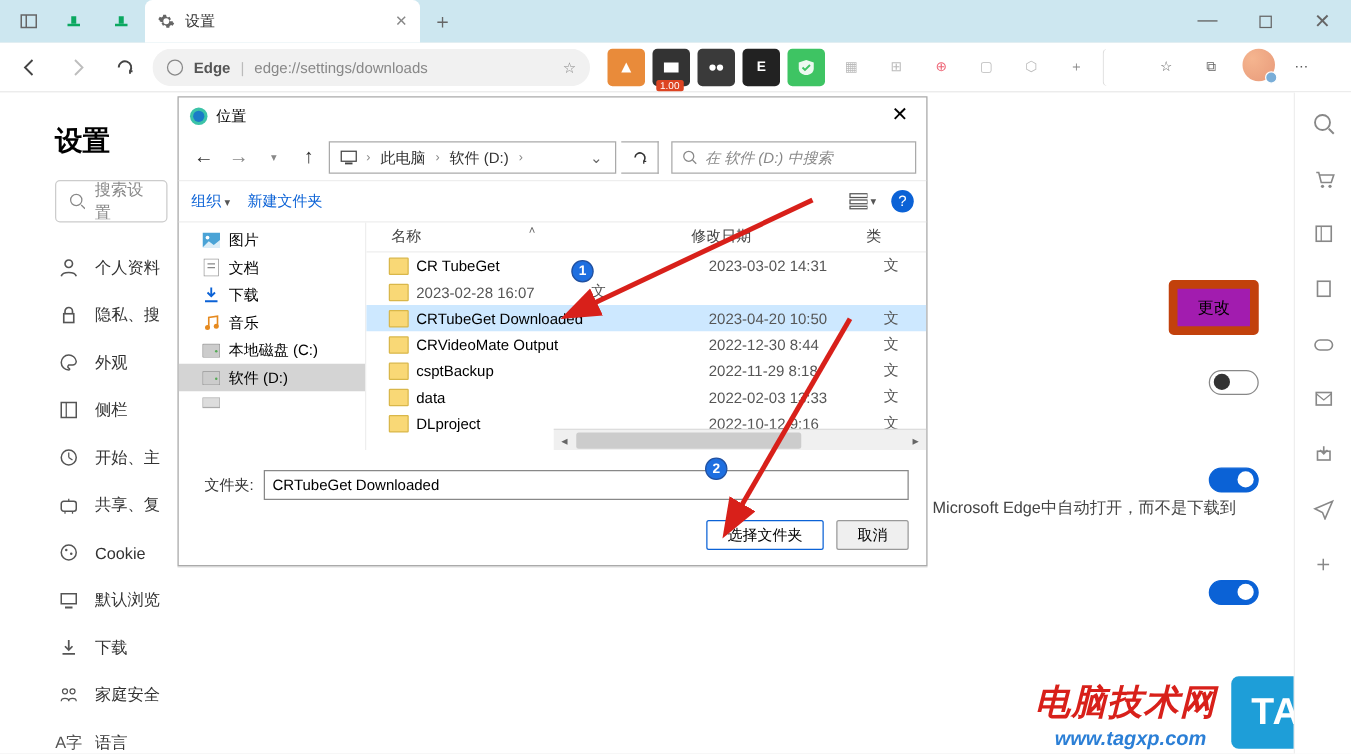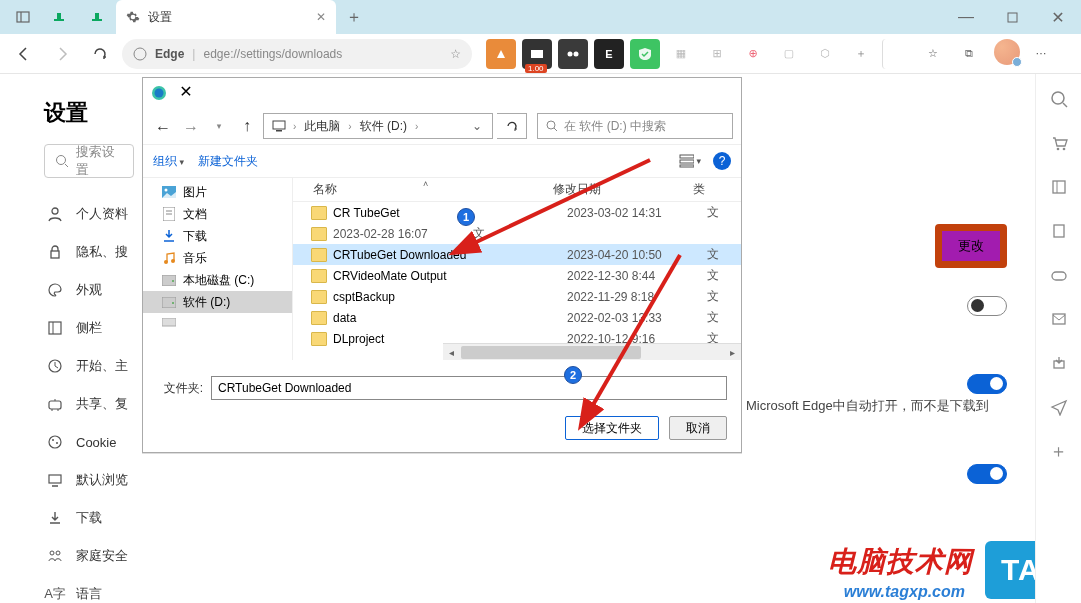--- a/index.html
+++ b/index.html
@@ -69,21 +69,21 @@
 .dlg-title .txt { font-size: 12px; flex: 1; }
 .dlg-title .x { width: 26px; height: 22px; text-align:center; cursor:pointer;}
 .dlg-nav { height: 36px; display: flex; align-items: center; padding: 0 8px; gap: 4px; }
 .dlg-navbtn { width: 24px; height: 24px; display:flex; align-items:center; justify-content:center; color:#888;}
 .dlg-navbtn.active { color:#333; }
 .breadcrumb-box { flex: 1; height: 26px; border: 1px solid #aaa; display: flex; align-items: center; font-size: 12px; padding: 0 4px; gap:0;}
 .bc-seg { padding: 0 5px; color:#333;}
 .bc-arrow { color:#888; font-size:10px; padding:0 3px;}
 .bc-dropdown { margin-left:auto; padding:0 6px; color:#666;}
 .refresh { width: 30px; height: 26px; border:1px solid #aaa; border-left:none; display:flex; align-items:center; justify-content:center; color:#444;}
-.search-folder { width: 196px; height: 26px; border:1px solid #aaa; margin-left: 6px; display:flex; align-items:center; padding:0 8px; gap:6px; color:#888; font-size:12px;}
+.search-folder { width: 196px; height: 26px; border:1px solid #aaa; margin-left: 6px; display:flex; align-items:center; padding:0 8px; gap:6px; color:#888; font-size:12px;font-style:italic;}
 .dlg-toolbar { height: 34px; display:flex; align-items:center; padding: 0 10px; gap: 14px; font-size: 12px; border-top:1px solid #eee; border-bottom:1px solid #eee;}
 .dlg-toolbar .link { color:#0b62d6; }
 .dlg-toolbar .drop::after{ content:' ▾'; font-size:9px; color:#555;}
 .tb-right { margin-left:auto; display:flex; gap:12px; align-items:center;}
 .view-ico { width:22px; height:22px; display:flex; align-items:center; justify-content:center; color:#555;}
 .help-ico { width:18px; height:18px; border-radius:50%; background:#0b62d6; color:#fff; display:flex; align-items:center; justify-content:center; font-size:12px;}
 
 .dlg-body { display: flex; height: 182px; position:relative;}
 .dlg-sidebar { width: 150px; border-right:1px solid #eee; overflow:hidden; padding: 3px 0;}
 .tree-item { height: 22px; display: flex; align-items:center; gap: 6px; font-size: 12px; padding-left: 18px; color:#000000;}
@@ -414,20 +414,21 @@
 </div>
 
 <div class="dialog">
   <div class="dlg-title">
     <span class="ico">
         <svg width="16" height="16">
           <circle cx="8" cy="8" r="7" fill="#3cc3a8"></circle>
           <circle cx="8" cy="8" r="4.5" fill="#1a7bc7"></circle>
         </svg>
       </span>
+    <span class="txt">位置</span>
     <span class="x">✕</span>
   </div>
   <div class="dlg-nav">
     <div class="dlg-navbtn active">←</div>
     <div class="dlg-navbtn">→</div>
     <div class="dlg-navbtn" style="font-size:9px;">▾</div>
     <div class="dlg-navbtn active">↑</div>
     <div class="breadcrumb-box">
       <span style="padding:0 4px;">
           <svg width="14" height="12">

